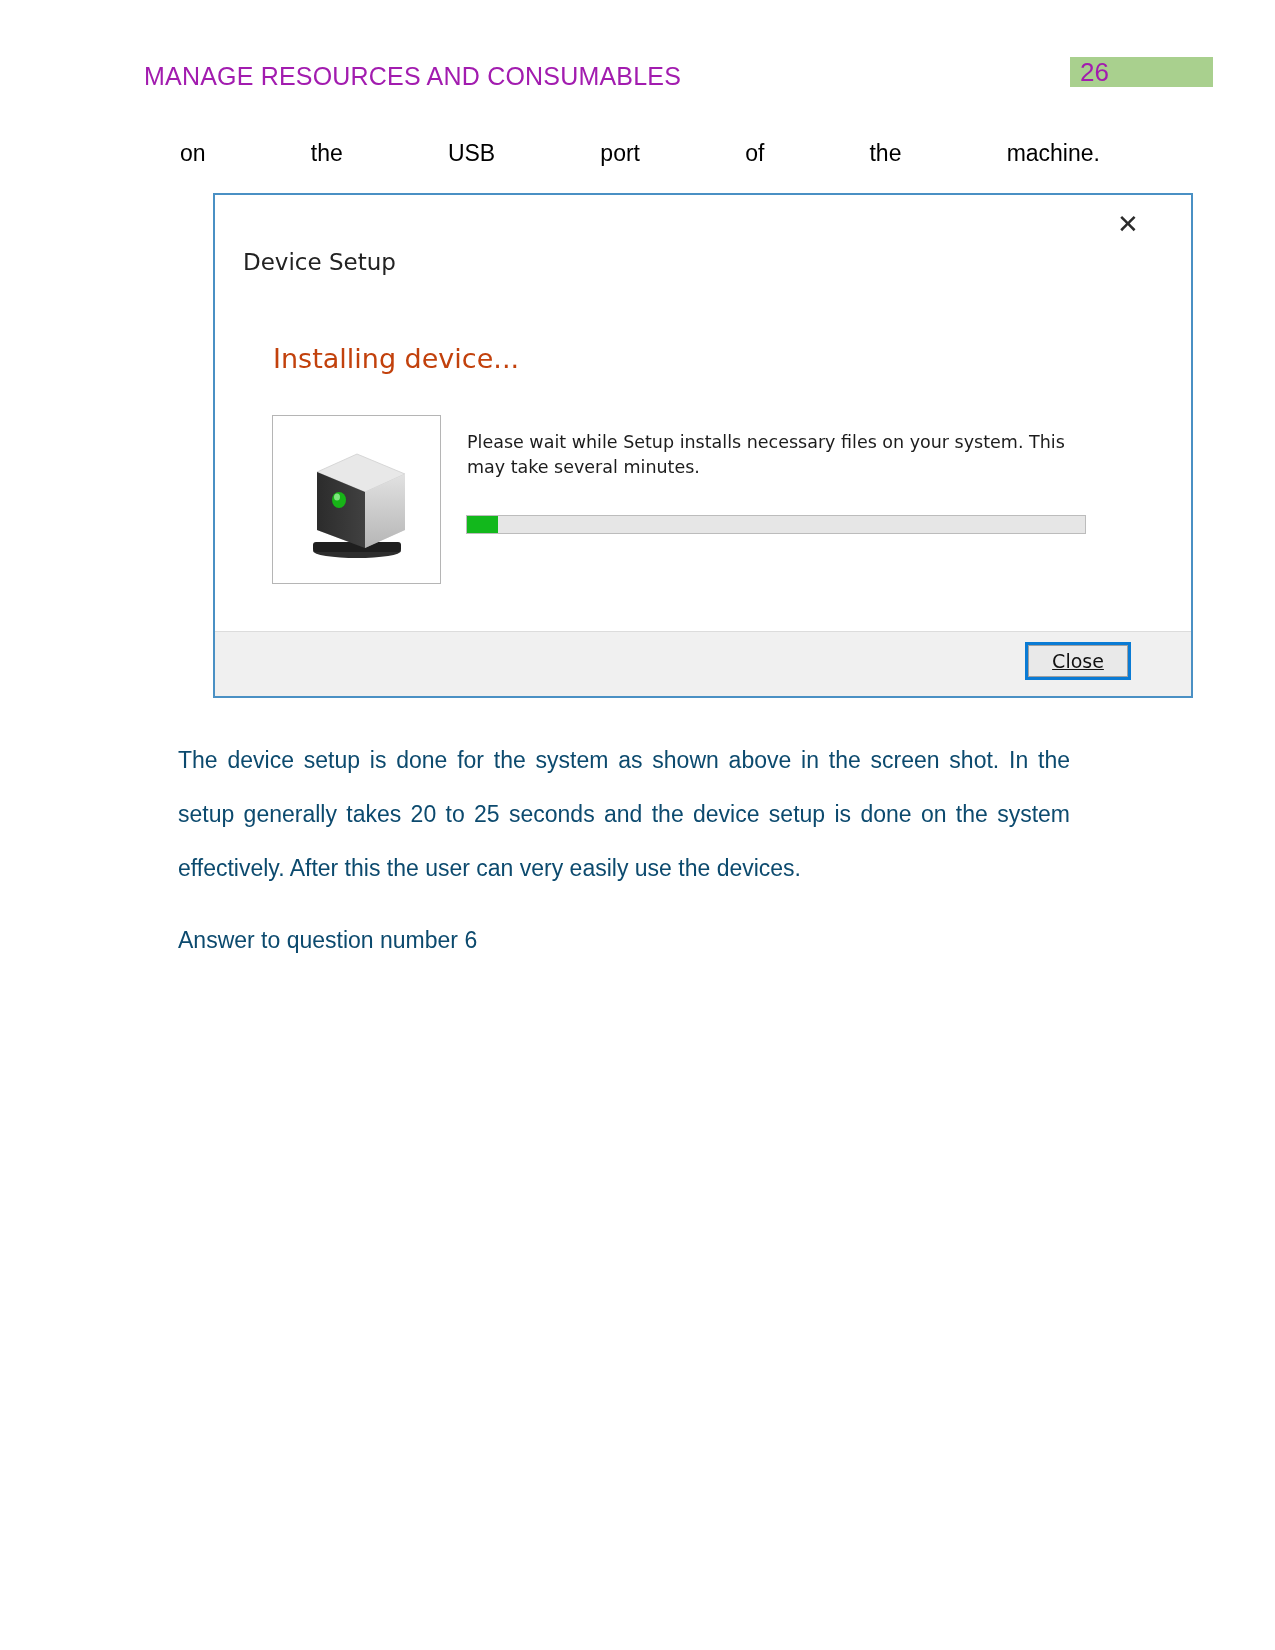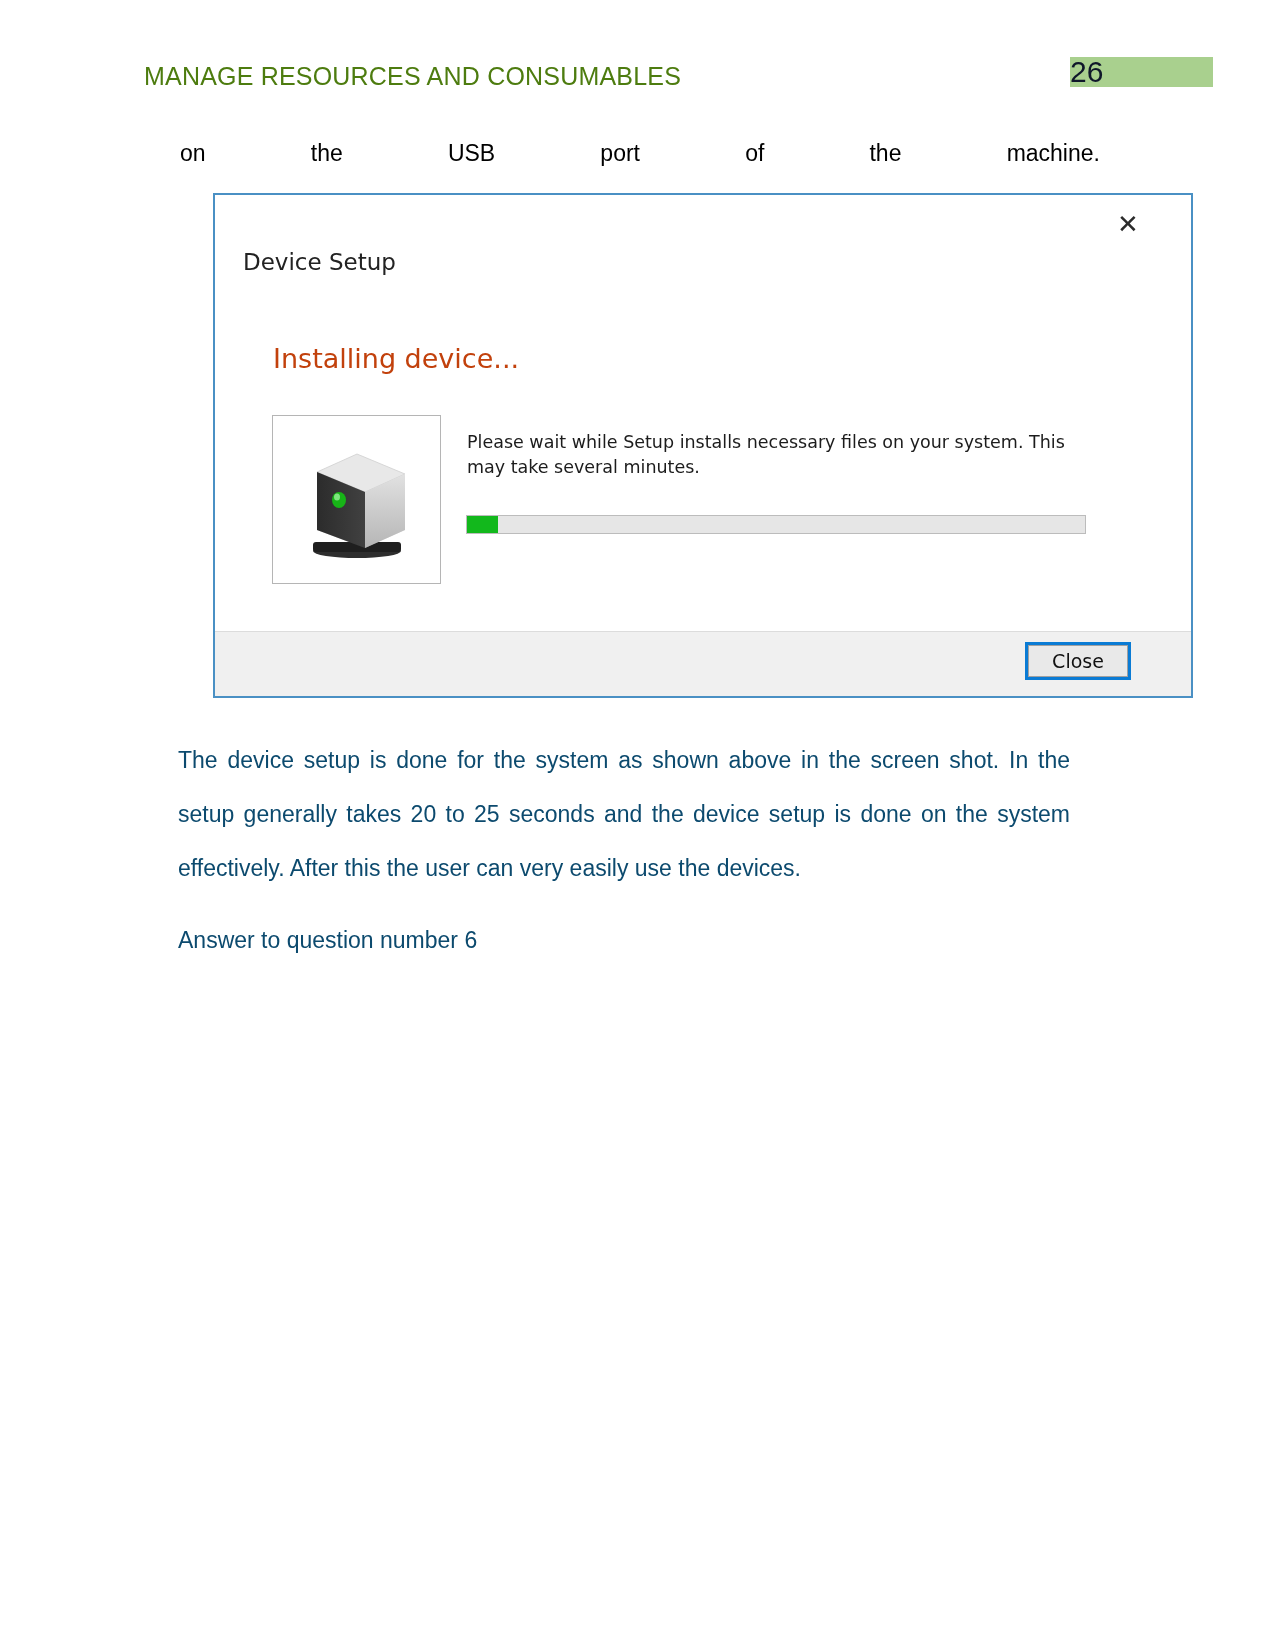--- a/index.html
+++ b/index.html
@@ -16,33 +16,34 @@
     overflow: hidden;
   }
 
   
   .page-header {
     position: absolute;
     top: 62px;
     left: 144px;
     font-size: 25px;
     letter-spacing: 0.2px;
-    color: #4d7c0f;
+    color: #a21caf;
     white-space: nowrap;
   }
   .page-number-badge {
     position: absolute;
     top: 57px;
     left: 1070px;
     width: 143px;
     height: 30px;
     background: #a9d08e;
-    color: #0f172a;
-    font-size: 30px;
+    color: #a21caf;
+    font-size: 26px;
     line-height: 30px;
+    padding-left: 10px;
     box-sizing: border-box;
   }
 
   
   .justified-line {
     position: absolute;
     top: 140px;
     left: 180px;
     width: 920px;
     font-size: 23px;
@@ -162,20 +163,21 @@
     border: 1px solid #a0a0a0;
     outline: 3px solid #0a7bd4;
     outline-offset: 0px;
     font-size: 19px;
     color: #111;
     font-family: "DejaVu Sans", sans-serif;
     line-height: 30px;
     text-align: center;
     box-sizing: border-box;
     cursor: pointer;
+    text-decoration: underline;
   }
 
   
   .body-paragraph {
     position: absolute;
     left: 178px;
     width: 892px;
     font-size: 23px;
     line-height: 54px;
     text-align: justify;

